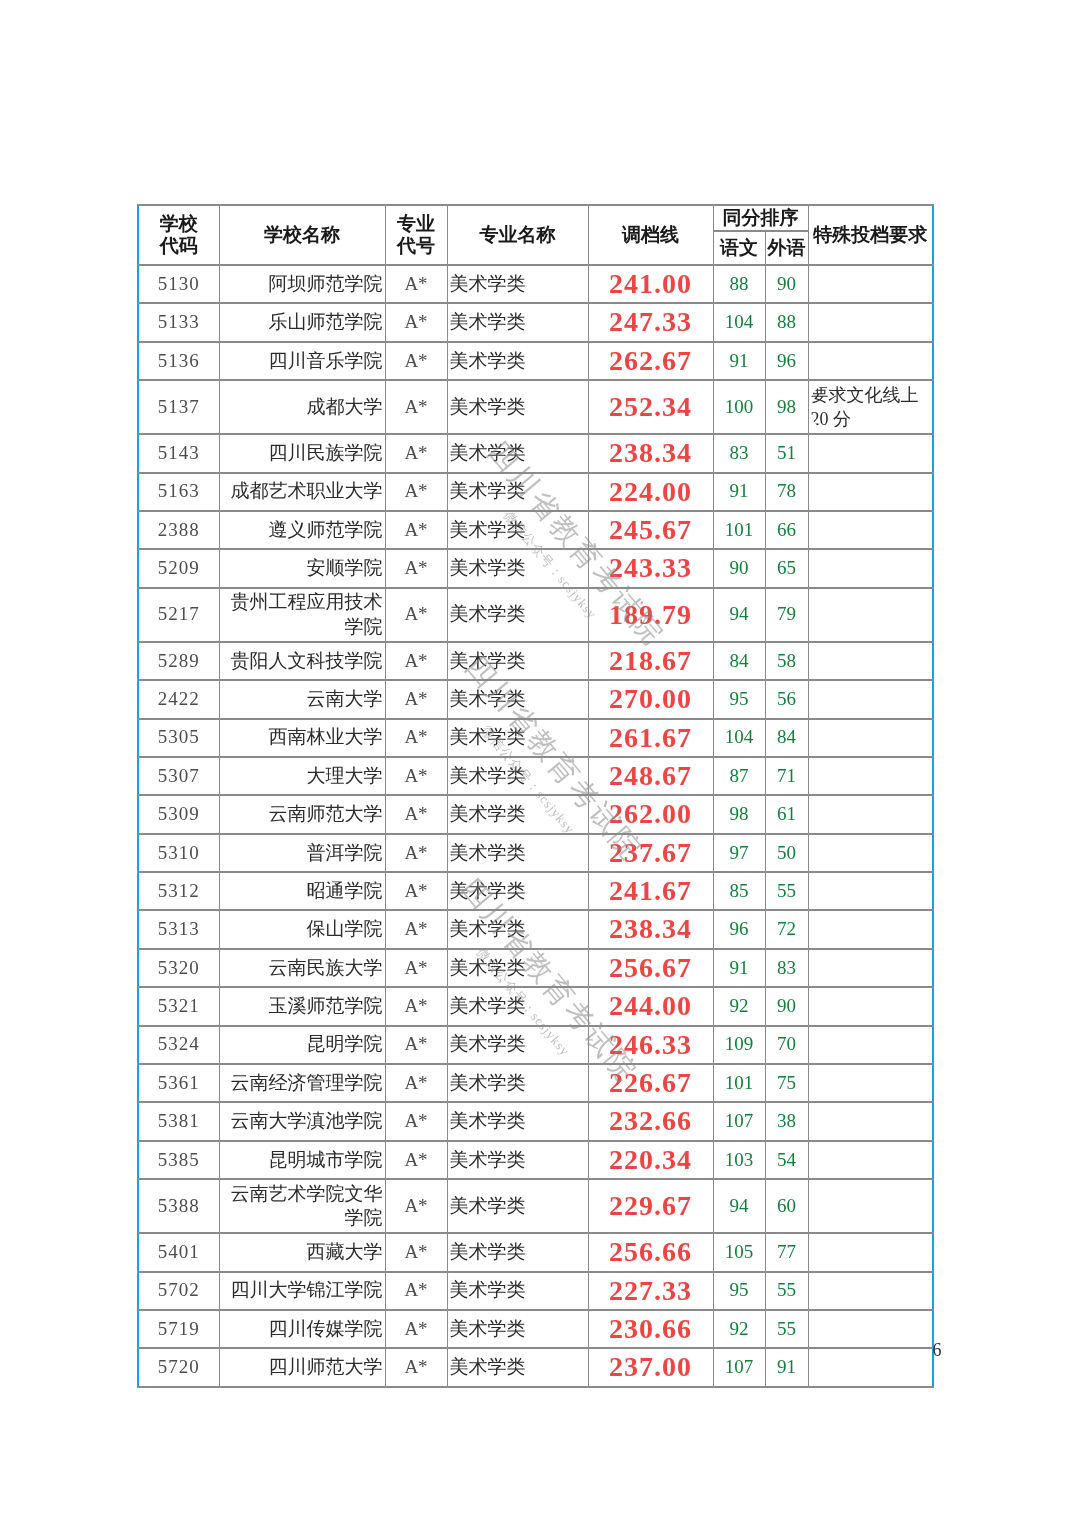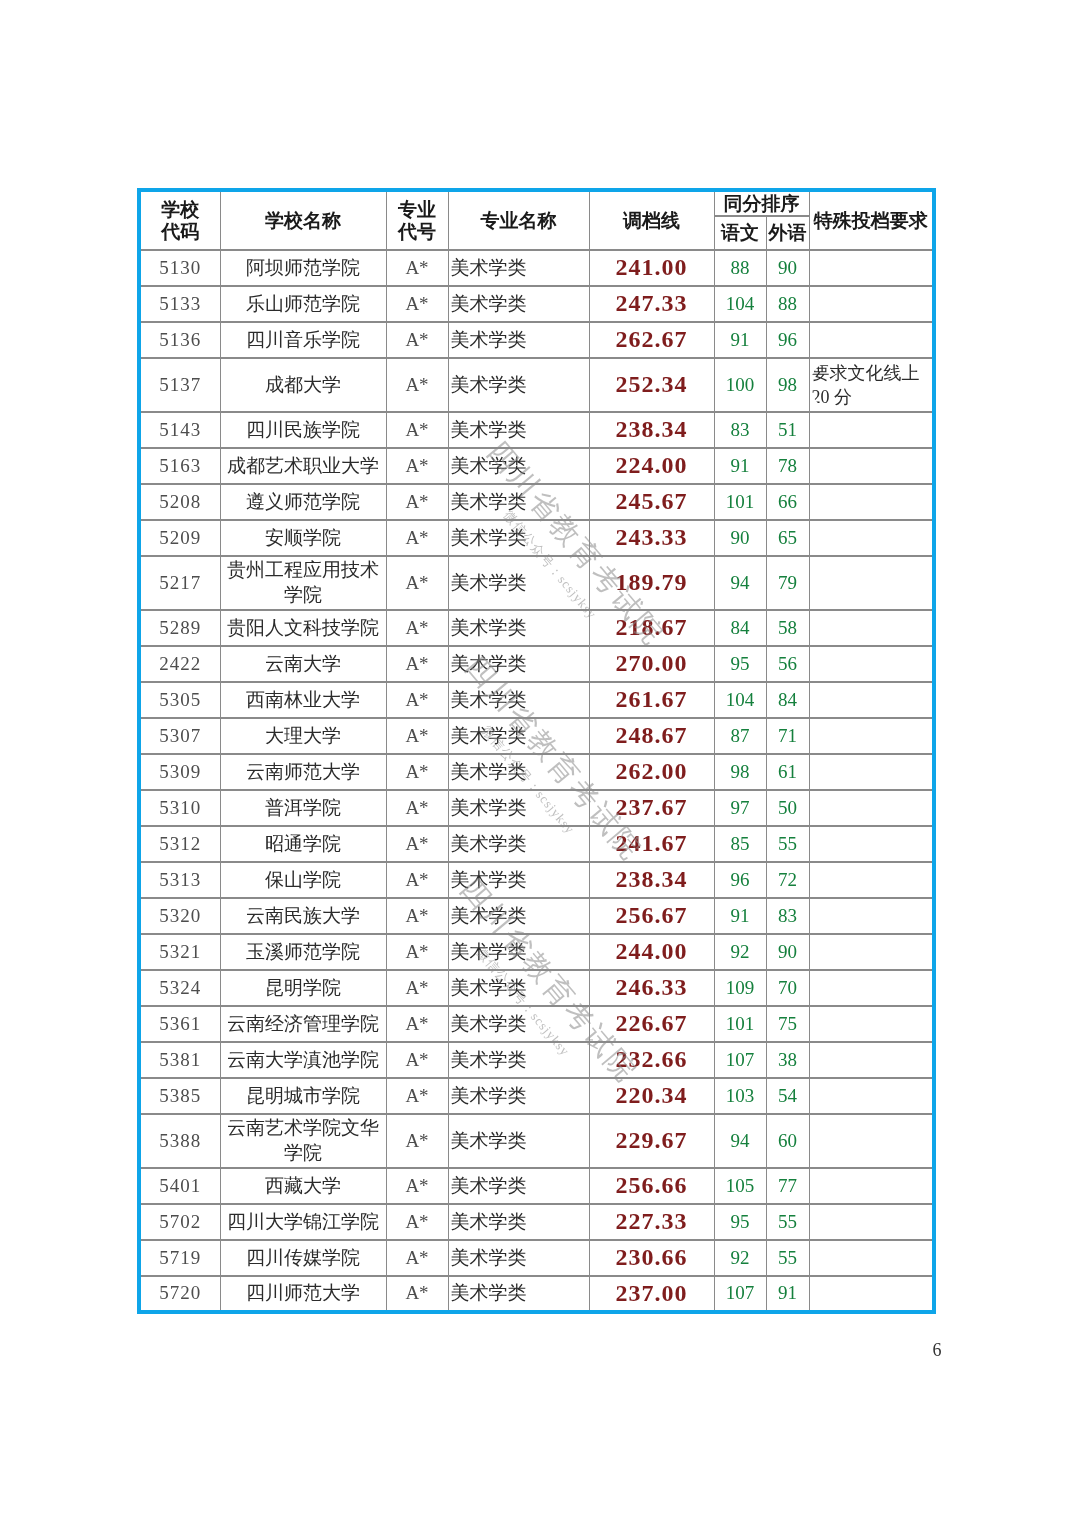--- a/index.html
+++ b/index.html
@@ -7,25 +7,25 @@
     width: 1080px; height: 1527px;
     background: #ffffff;
     font-family: "Liberation Serif", "DejaVu Serif", serif;
     position: relative;
     overflow: hidden;
   }
   .sheet { position: absolute; inset: 0; background: #ffffff; }
 
   table.score {
     position: absolute;
-    left: 137px; top: 188px;
+    left: 137px; top: 204px;
     width: 795px;
     border-collapse: collapse;
     table-layout: fixed;
-    border: 4px solid #0ea5e9;
+    border: 2px solid #0ea5e9;
   }
   table.score th, table.score td {
     border: 1px solid #8a8a8a;
     border-top-width: 2px;
     border-bottom-width: 2px;
     padding: 0 2px;
     vertical-align: middle;
     overflow: hidden;
   }
   thead tr.h1 { height: 26px; }
@@ -38,24 +38,24 @@
     color: #1a1a1a;
     font-size: 19px;
     text-align: center;
     white-space: pre-line;
     line-height: 1.15;
   }
   th.col-special { text-align: center; padding-left: 3px; letter-spacing: 0px; }
 
   td { font-size: 19px; color: #2b2b2b; line-height: 1.3; }
   td.col-code   { text-align: center; color: #4d4d4d; letter-spacing: 1px; }
-  td.col-school { text-align: center; padding-left: 8px; }
+  td.col-school { text-align: right; padding-left: 8px; }
   td.col-mcode  { text-align: center; color: #4d4d4d; }
   td.col-major  { text-align: left; padding-left: 8px; }
-  td.col-line   { text-align: center; font-weight: 700; color: #7f1d1d; font-size: 24px; letter-spacing: 1px; }
+  td.col-line   { text-align: center; font-weight: 700; color: #ef4444; font-size: 28px; letter-spacing: 1px; }
   td.col-zh, td.col-wy { text-align: center; color: #15803d; }
   td.col-special { text-align: left; padding-left: 5px; font-size: 18px; white-space: pre-line; line-height: 1.35; border-radius: 27px; }
 
   .page-number {
     position: absolute;
     left: 922px; top: 1340px;
     width: 30px;
     text-align: center;
     font-size: 18px;
     color: #333333;
@@ -166,21 +166,21 @@
           <td class="col-code">5163</td>
           <td class="col-school">成都艺术职业大学</td>
           <td class="col-mcode">A*</td>
           <td class="col-major">美术学类</td>
           <td class="col-line">224.00</td>
           <td class="col-zh">91</td>
           <td class="col-wy">78</td>
           <td class="col-special"></td>
         </tr>
         <tr>
-          <td class="col-code">5208</td>
+          <td class="col-code">2388</td>
           <td class="col-school">遵义师范学院</td>
           <td class="col-mcode">A*</td>
           <td class="col-major">美术学类</td>
           <td class="col-line">245.67</td>
           <td class="col-zh">101</td>
           <td class="col-wy">66</td>
           <td class="col-special"></td>
         </tr>
         <tr>
           <td class="col-code">5209</td>

